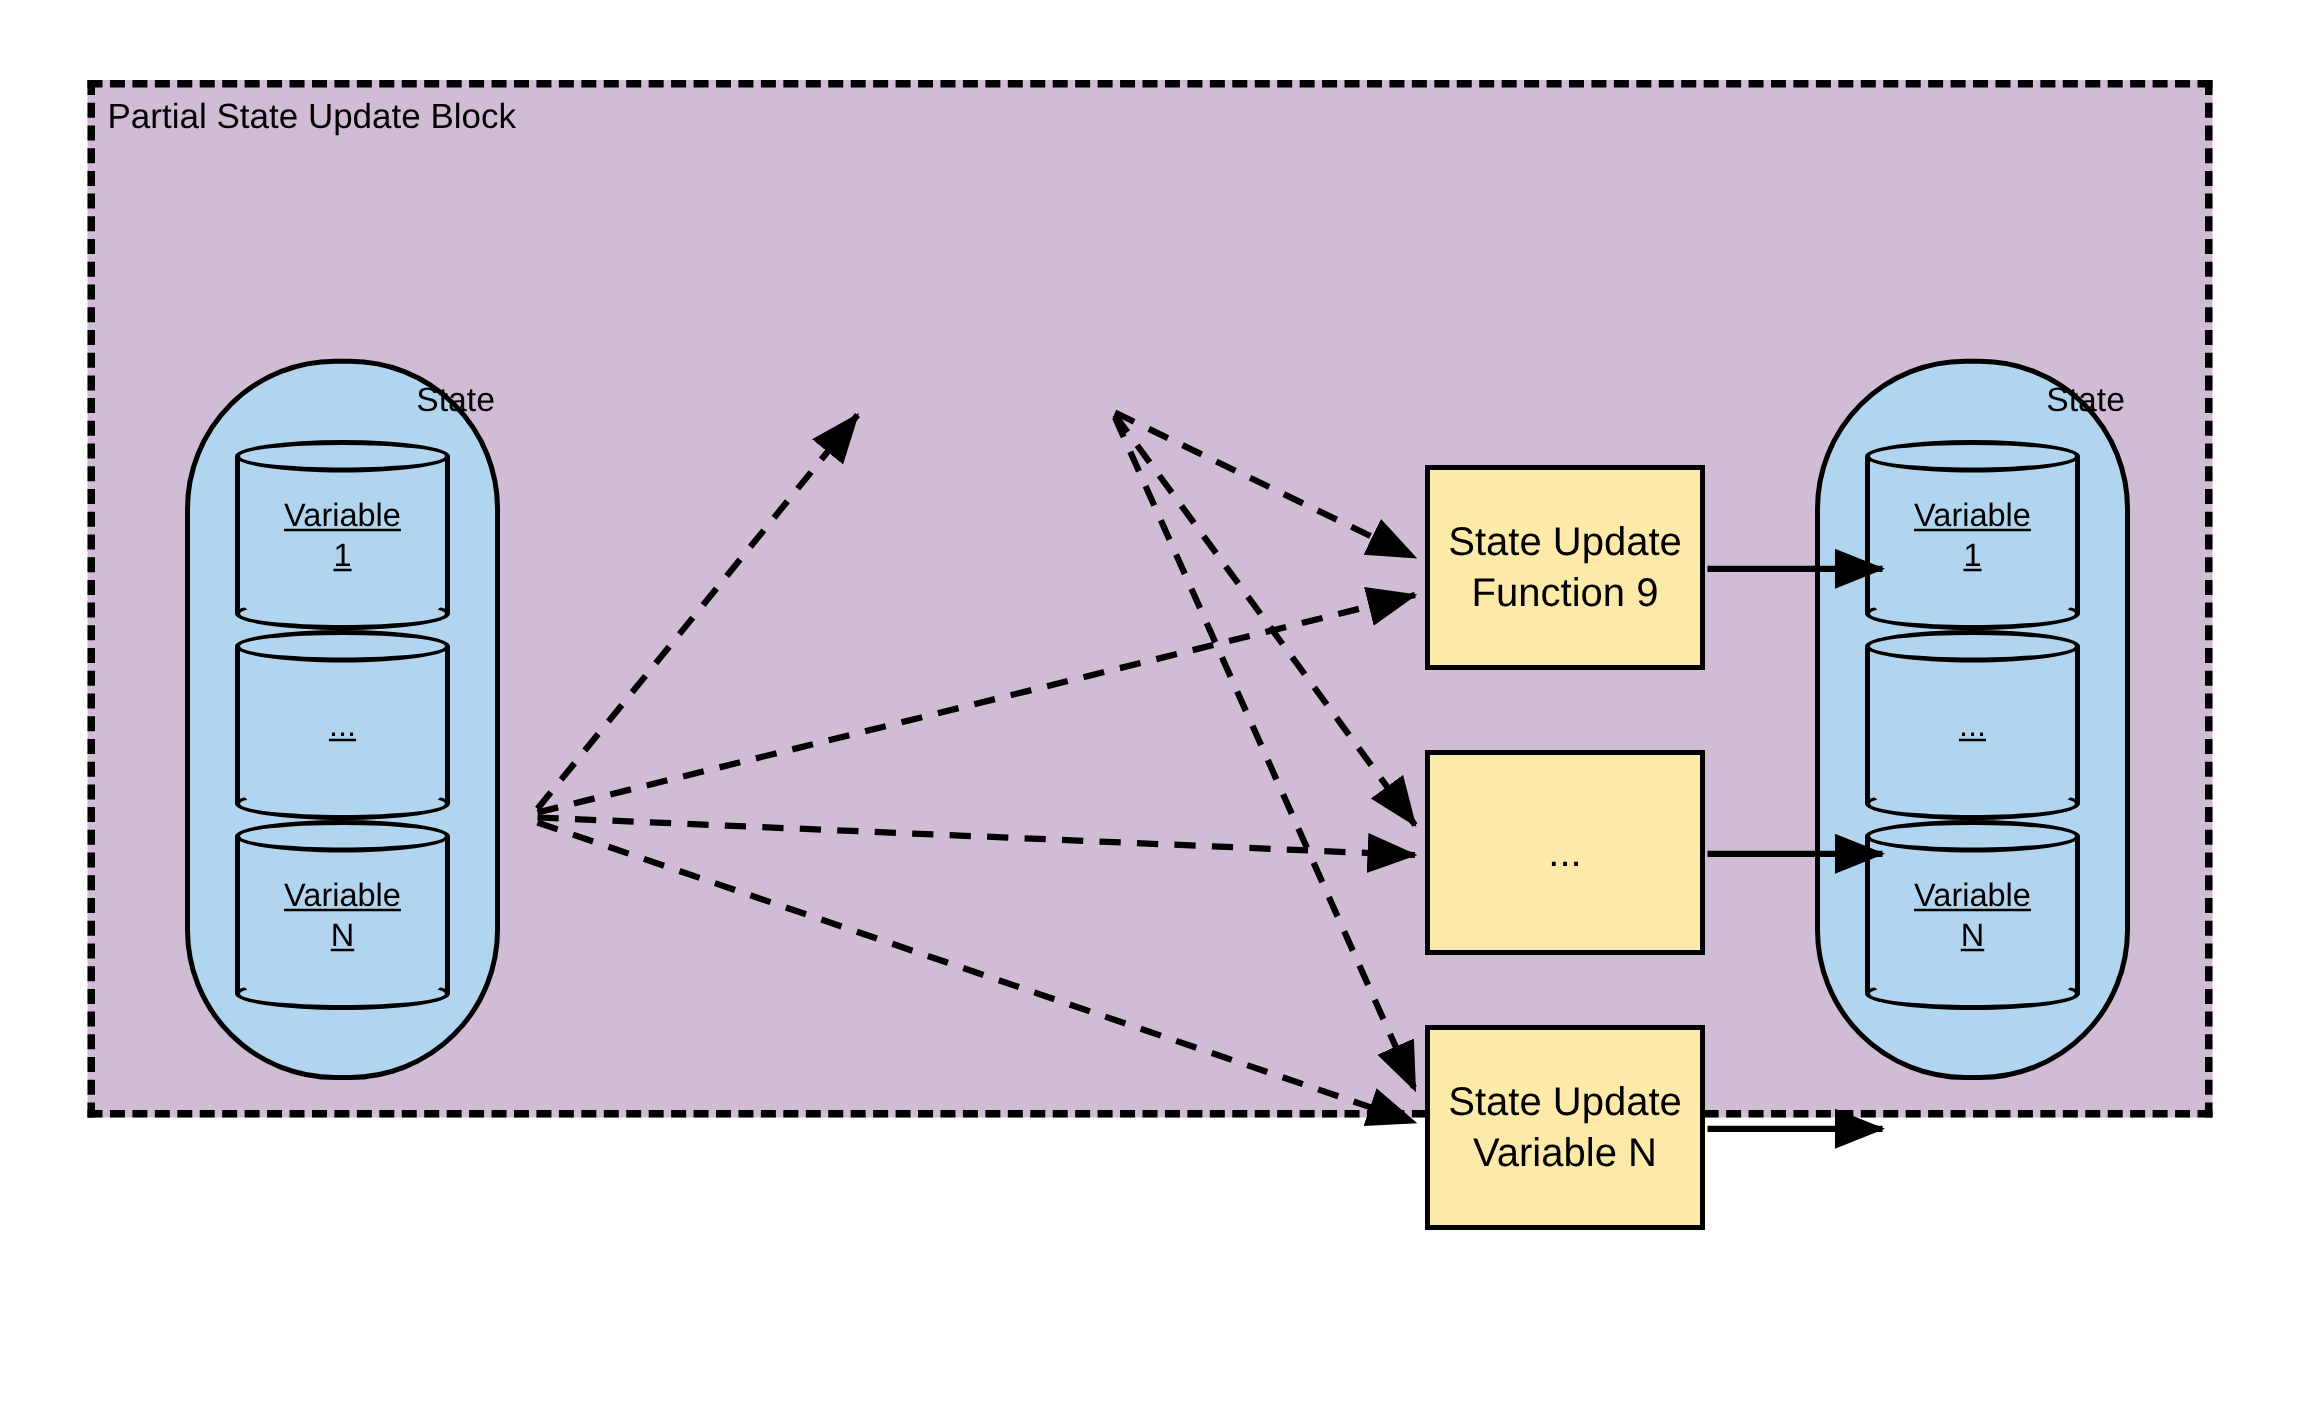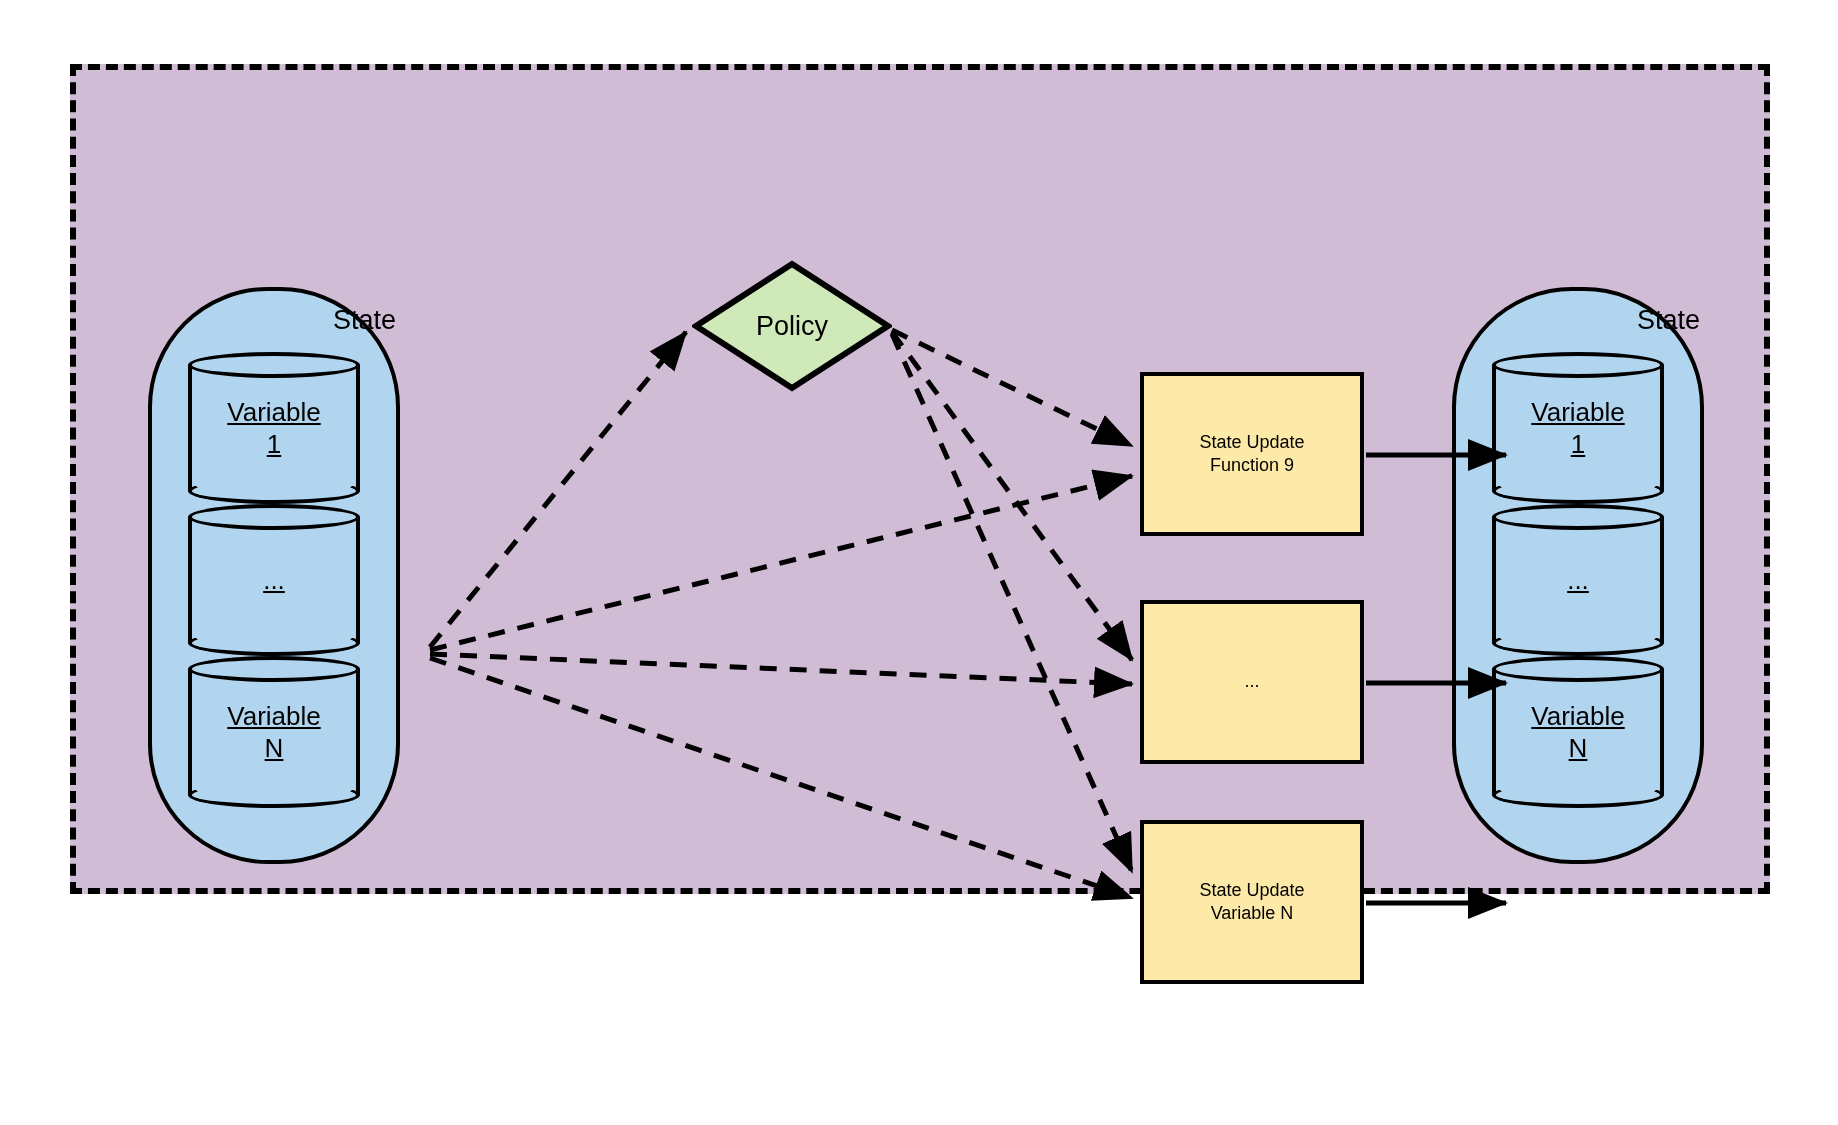--- a/index.html
+++ b/index.html
@@ -140,21 +140,21 @@
     position: absolute;
     width: 224px;
     height: 164px;
     background: #fdeaa8;
     border: 4px solid #000000;
     box-sizing: border-box;
     display: flex;
     align-items: center;
     justify-content: center;
     text-align: center;
-    font-size: 18px;
+    font-size: 32px;
     line-height: 1.28;
     color: #000000;
   }
   .suf-box.f1 { left: 1140px; top: 372px; }
   .suf-box.f2 { left: 1140px; top: 600px; }
   .suf-box.f3 { left: 1140px; top: 820px; }
 
   
   #wires {
     position: absolute;
@@ -163,20 +163,21 @@
     height: 1125px;
     pointer-events: none;
   }
 </style>
 </head>
 <body>
 
 <div id="stage">
 
   <div class="psu-block"></div>
+  <div class="psu-title">Partial State Update Block</div>
 
   <div class="state-capsule left">
     <div class="state-label">State</div>
 
     <div class="cyl c1">
       <div class="body"></div>
       <div class="bot-ell"></div>
       <div class="bot-mask"></div>
       <div class="top-ell"></div>
       <div class="cap-text">
@@ -266,26 +267,20 @@
 
     <path d="M 892,330 L 1132,446" stroke="#000" stroke-width="5" stroke-dasharray="17,13" fill="none" marker-end="url(#arrow)"></path>
     <path d="M 892,332 L 1132,660" stroke="#000" stroke-width="5" stroke-dasharray="17,13" fill="none" marker-end="url(#arrow)"></path>
     <path d="M 892,334 L 1132,872" stroke="#000" stroke-width="5" stroke-dasharray="17,13" fill="none" marker-end="url(#arrow)"></path>
 
     <path d="M 1366,455 L 1506,455" stroke="#000" stroke-width="5" fill="none" marker-end="url(#arrow)"></path>
     <path d="M 1366,683 L 1506,683" stroke="#000" stroke-width="5" fill="none" marker-end="url(#arrow)"></path>
     <path d="M 1366,903 L 1506,903" stroke="#000" stroke-width="5" fill="none" marker-end="url(#arrow)"></path>
   </svg>
 
-  <div class="policy-wrap">
-    <svg width="200" height="132" viewBox="0 0 200 132">
-      <polygon points="100,4 196,66 100,128 4,66" fill="#cfe9b9" stroke="#000" stroke-width="6"></polygon>
-    </svg>
-    <div class="policy-text">Policy</div>
-  </div>
 
   <div class="suf-box f1">
     <span>
       <span>State Update</span><br>
       <span>Function 9</span>
     </span>
   </div>
 
   <div class="suf-box f2">
     <span>...</span>

